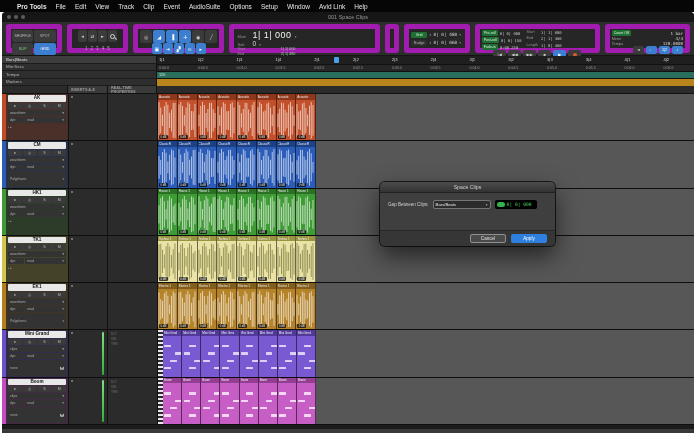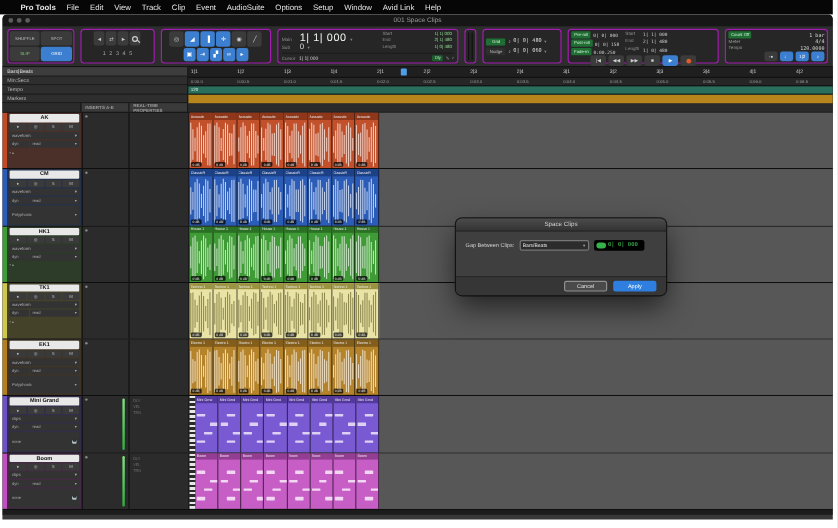--- a/index.html
+++ b/index.html
@@ -17,21 +17,21 @@
     border-radius:4px 4px 0 0; overflow:hidden; }
 
   .titlebar { height:10px; background:#161616; display:flex; align-items:center; padding:0 5px; position:relative; }
   .dots { display:flex; gap:3px; }
   .dot { width:4px; height:4px; border-radius:50%; background:#5c5c5c; }
   .wtitle { position:absolute; left:0; right:0; text-align:center; color:#9a9a9a; font-size:5.5px; }
 
   
   .toolbar { height:34px; background:#2d2d2d; border-bottom:1px solid #141414;
     display:flex; align-items:stretch; gap:5px; padding:2px 4px; }
-  .cl { background:#262626; border:1px solid #a21caf; border-radius:3px; padding:1px; }
+  .cl { background:#262626; border:5px solid #a21caf; border-radius:3px; padding:1px; }
   .modes { width:56px; display:grid; grid-template-columns:1fr 1fr; gap:1px; }
   .modebtn { background:#3b3b3b; border-radius:2px; color:#bcbcbc; font-size:3.6px; text-align:center; line-height:12px; }
   .modebtn.green { color:#7fd67f; }
   .modebtn.active { background:#3c7fd0; color:#fff; }
 
   .zooms { width:62px; display:flex; flex-direction:column; justify-content:space-between; }
   .zrow { display:flex; gap:1px; justify-content:center; }
   .zbtn { width:9px; height:12px; background:#3b3b3b; border-radius:2px; color:#c8c8c8; font-size:4.5px;
     display:flex; align-items:center; justify-content:center; }
   .presets { display:flex; gap:3px; justify-content:center; color:#aaa; font-size:4.5px; line-height:13px; }

